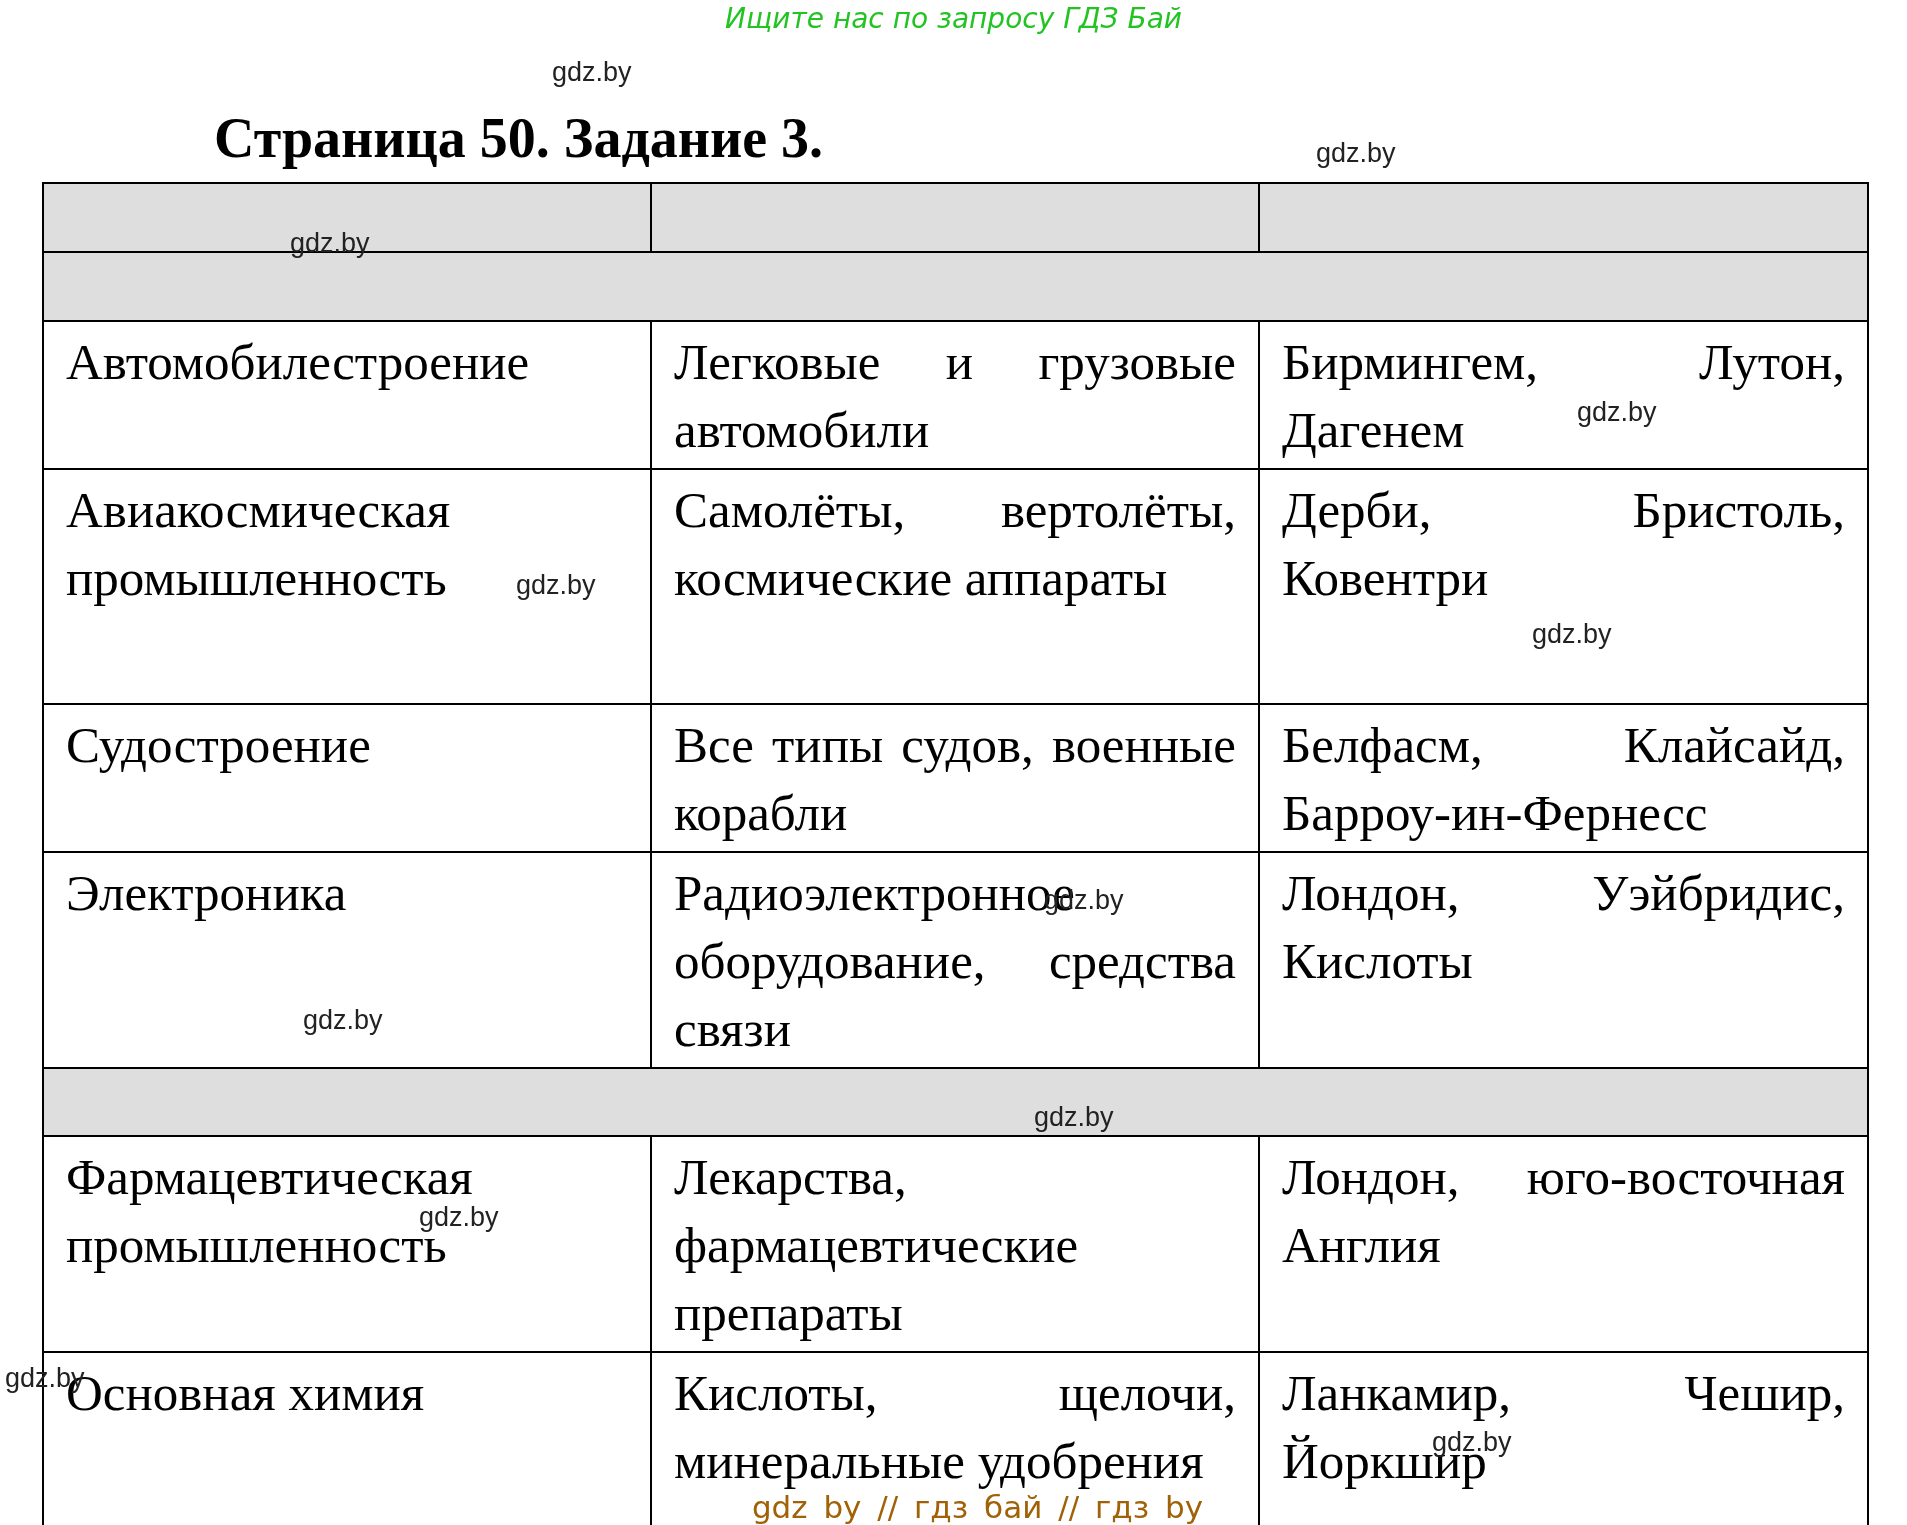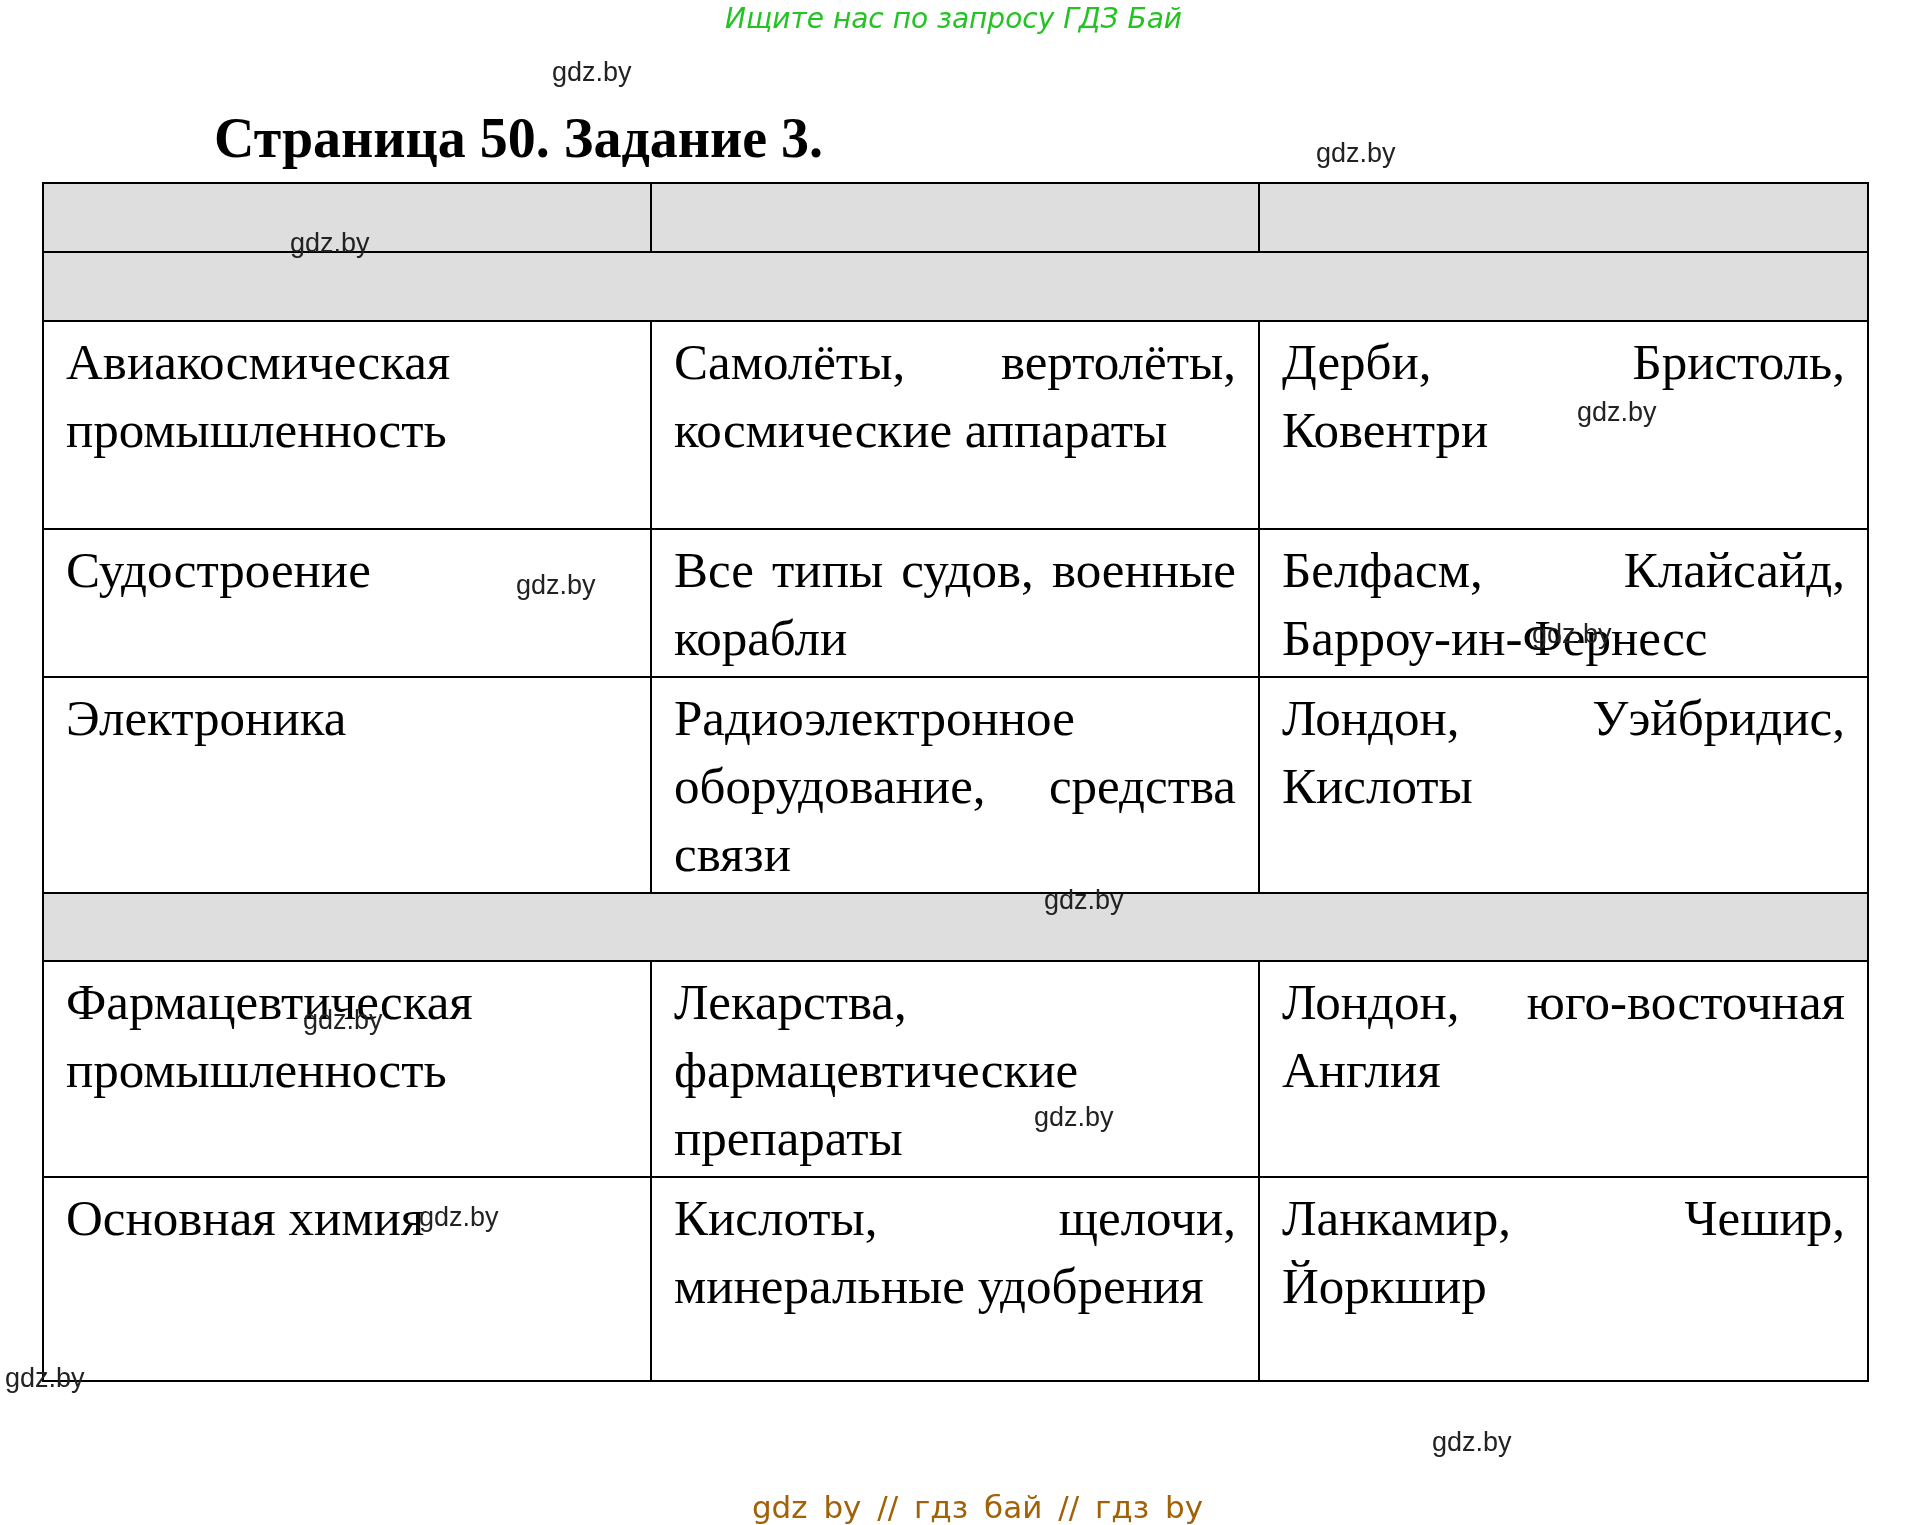--- a/index.html
+++ b/index.html
@@ -35,21 +35,26 @@
     </colgroup>
   <tbody>
       <tr class="gray" style="height:69px">
     <td></td>
     <td></td>
     <td></td>
   </tr>
   <tr class="gray" style="height:69px">
     <td colspan="3"></td>
   </tr>
-  <tr style="height:208px">
+  <tr style="height:136px">
+    <td>Автомобилестроение</td>
+    <td class="j">Легковые и грузовые автомобили</td>
+    <td class="j">Бирмингем, Лутон, Дагенем</td>
+  </tr>
+  <tr style="height:235px">
     <td>Авиакосмическая промышленность</td>
     <td class="j">Самолёты, вертолёты, космические аппараты</td>
     <td class="j">Дерби, Бристоль, Ковентри</td>
   </tr>
   <tr style="height:138px">
     <td>Судостроение</td>
     <td class="j">Все типы судов, военные корабли</td>
     <td class="j">Белфасм, Клайсайд, Барроу-ин-Фернесс</td>
   </tr>
   <tr style="height:204px">

